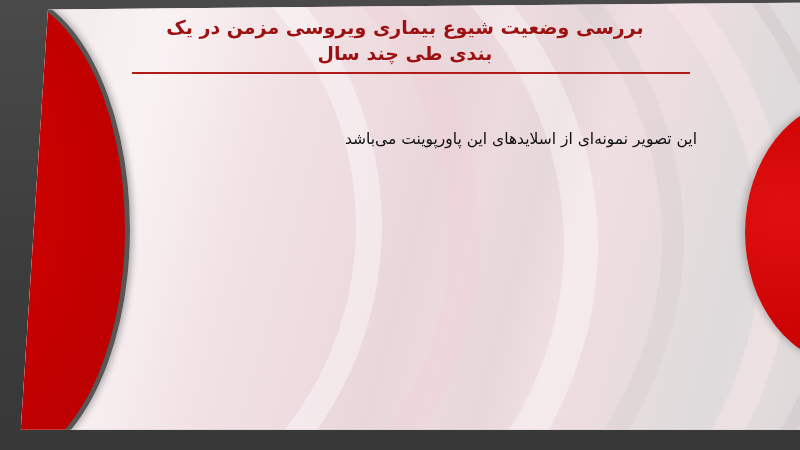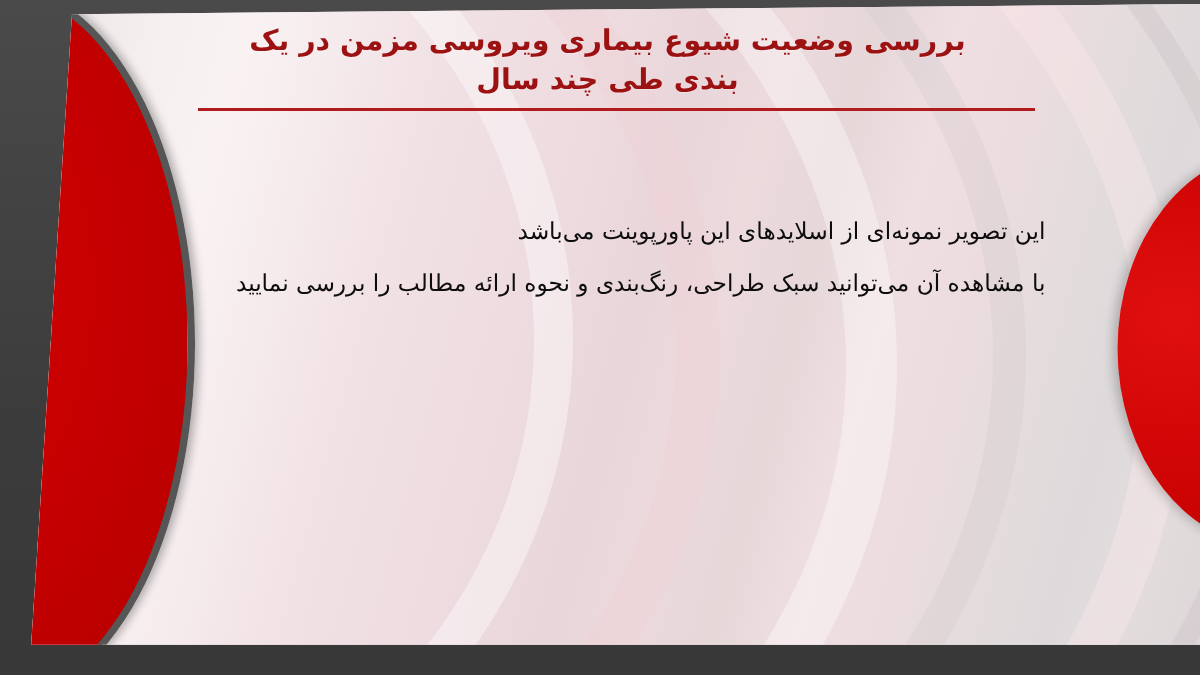--- a/index.html
+++ b/index.html
@@ -122,21 +122,20 @@
     border-top: 2px solid #b01c1c;
   }
 
   
   .body-block {
     position: absolute;
     right: 103px;
     top: 122px;
     width: 600px;
     direction: rtl;
-    margin-top: 15px;
   }
   .body-line {
     color: #0d0d0d;
     font-size: 15.5px;
     line-height: 35px;
     white-space: nowrap;
   }
 </style>
 </head>
 <body>
@@ -164,17 +163,16 @@
 
     <div class="title-block">
       <div class="title-line">بررسی وضعیت شیوع بیماری ویروسی مزمن در یک</div>
       <div class="title-line">بندی طی چند سال</div>
     </div>
 
     <div class="title-rule"></div>
 
     <div class="body-block">
       <div class="body-line">این تصویر نمونه‌ای از اسلایدهای این پاورپوینت می‌باشد</div>
-      <div class="body-line">با مشاهده آن می‌توانید سبک طراحی، رنگ‌بندی و نحوه ارائه مطالب را بررسی نمایید</div>
     </div>
 
   </div>
 </div>
 
 </body></html>

